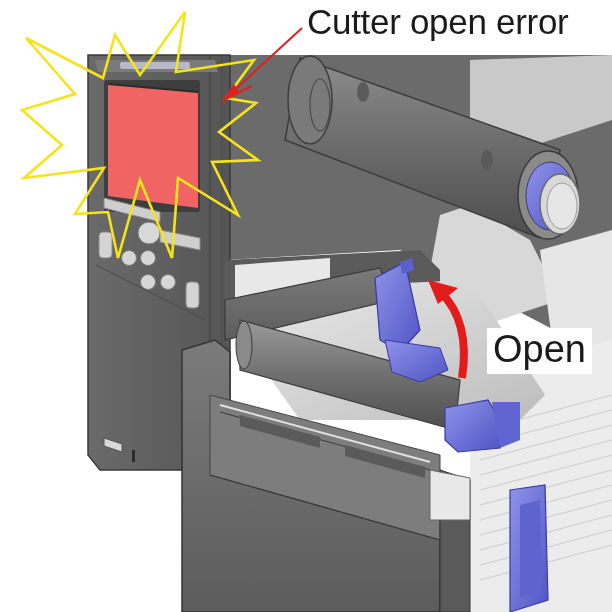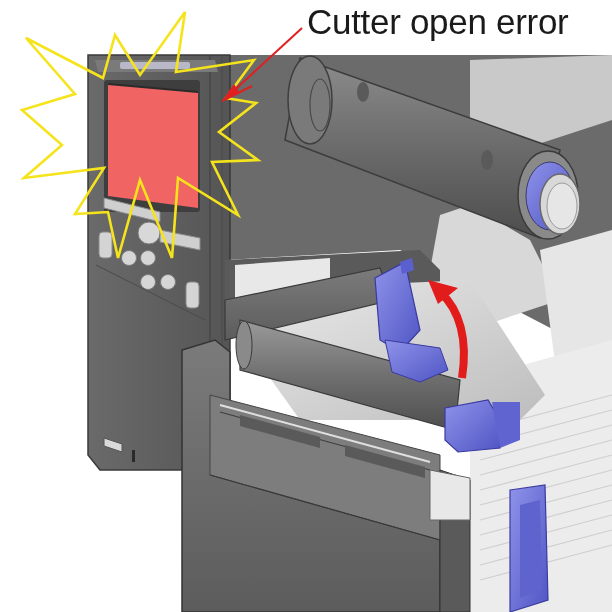--- a/index.html
+++ b/index.html
@@ -160,13 +160,14 @@
       <line x1="222" y1="101" x2="252" y2="86" stroke="#e02020" stroke-width="2"></line>
     </g>
 
     <g>
       <path d="M462,378 C468,340 460,310 440,292" fill="none" stroke="#e21b1b" stroke-width="8" stroke-linecap="butt"></path>
       <polygon points="428,280 458,288 438,304" fill="#e21b1b"></polygon>
     </g>
   </svg>
 
   <div class="label label-error">Cutter open error</div>
+  <div class="label label-open">Open</div>
 </div>
 
 </body></html>

